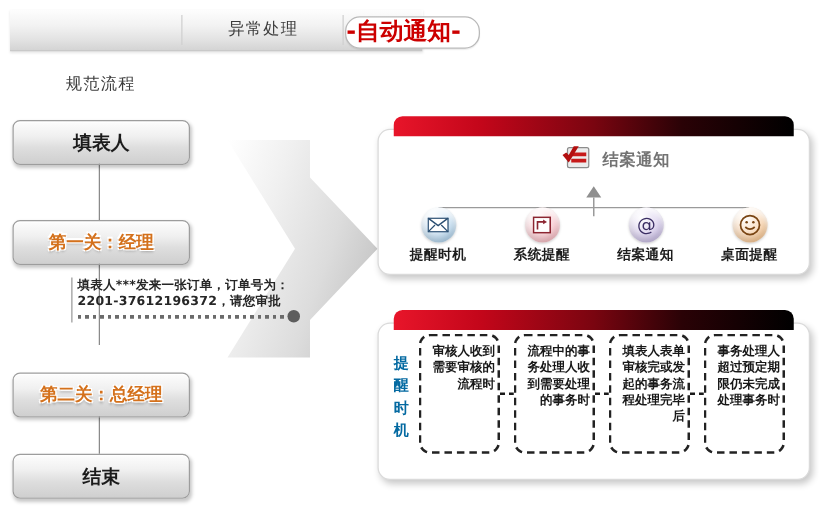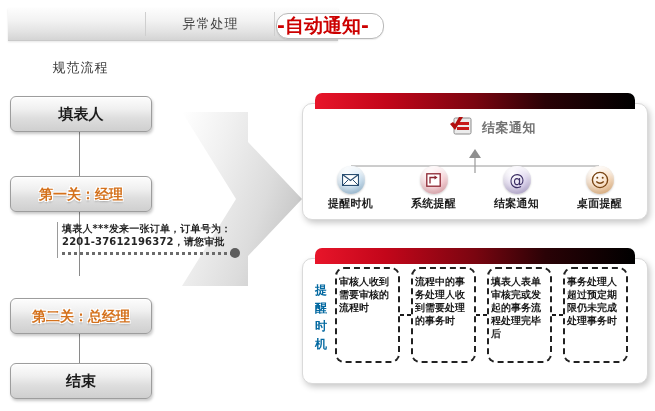--- a/index.html
+++ b/index.html
@@ -246,21 +246,21 @@
     width: 65px;
     min-height: 96px;
     border: 2px dashed #222222;
     border-radius: 9px;
     padding: 6px 2px 4px 2px;
     box-sizing: border-box;
     font-size: 10px;
     line-height: 13px;
     font-weight: bold;
     color: #181818;
-    text-align: left;
+    text-align: right;
     background: #ffffff;
   }
   .dconn {
     width: 11px;
     height: 96px;
     position: relative;
     flex: none;
   }
   .dconn::before {
     content: "";

